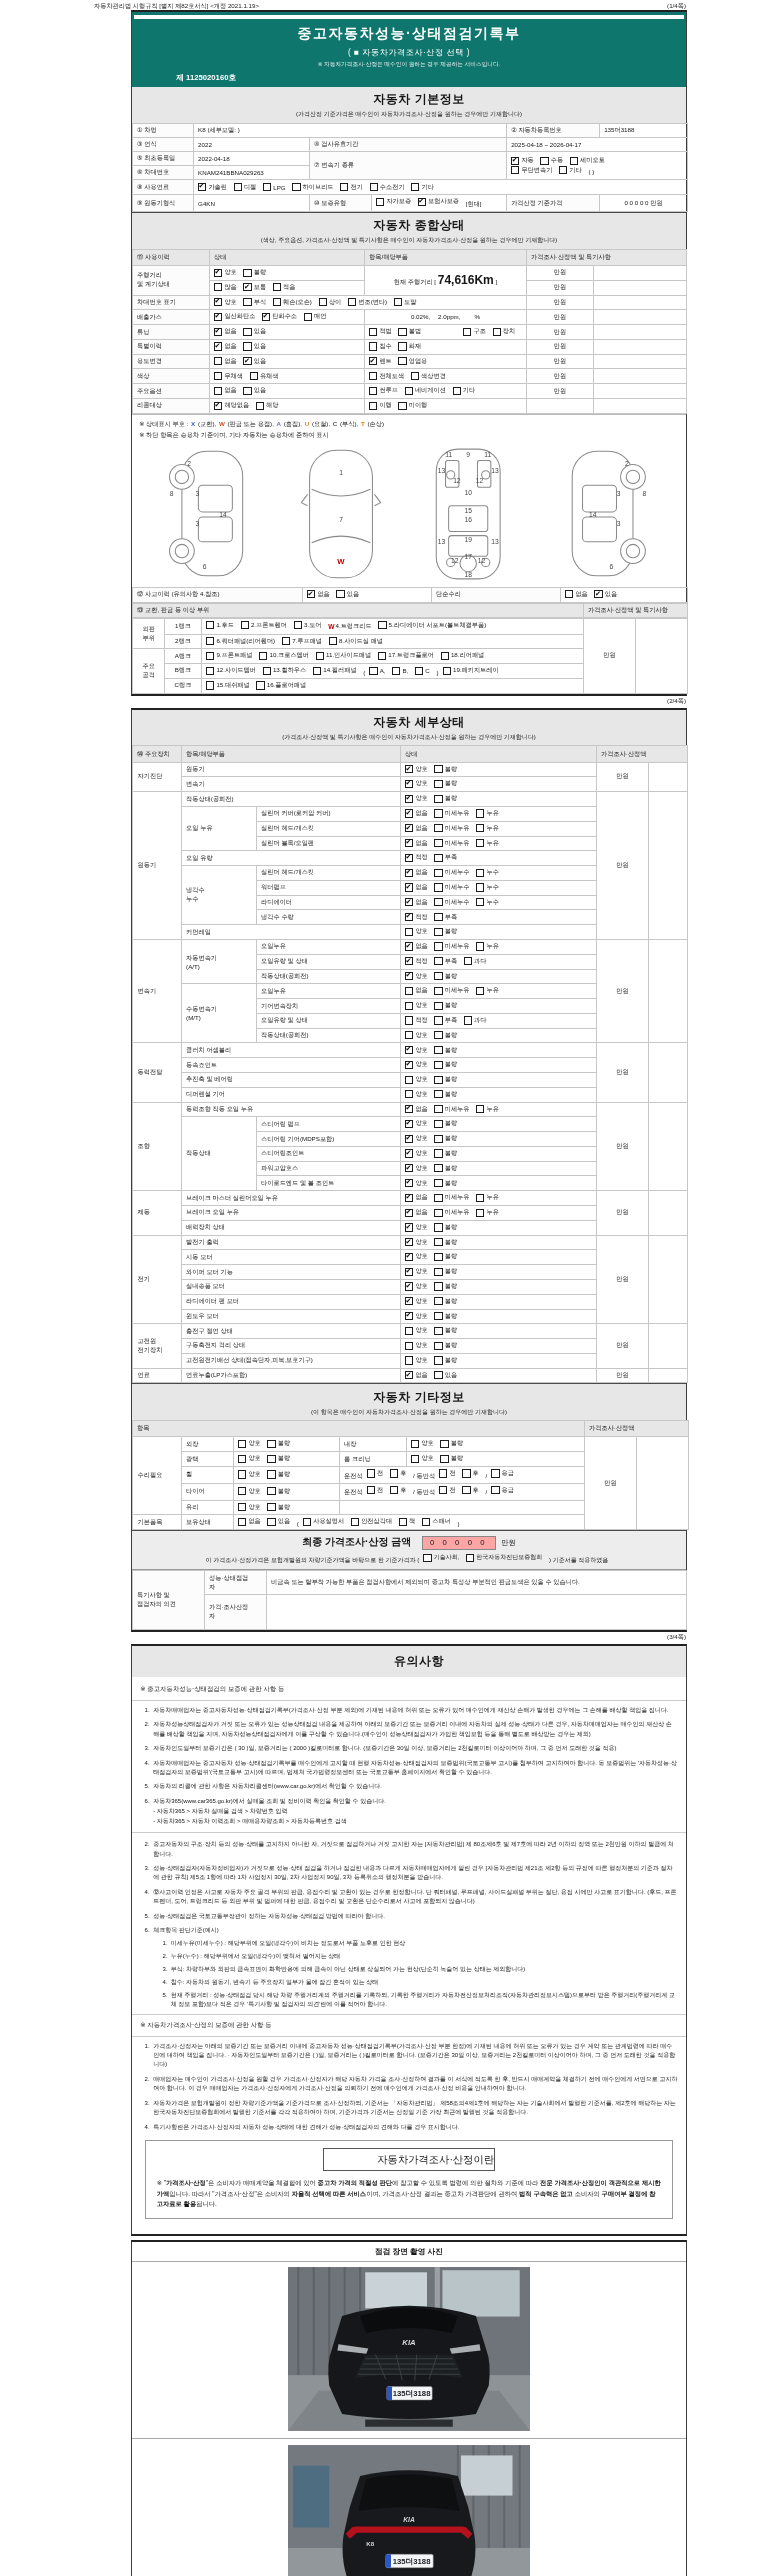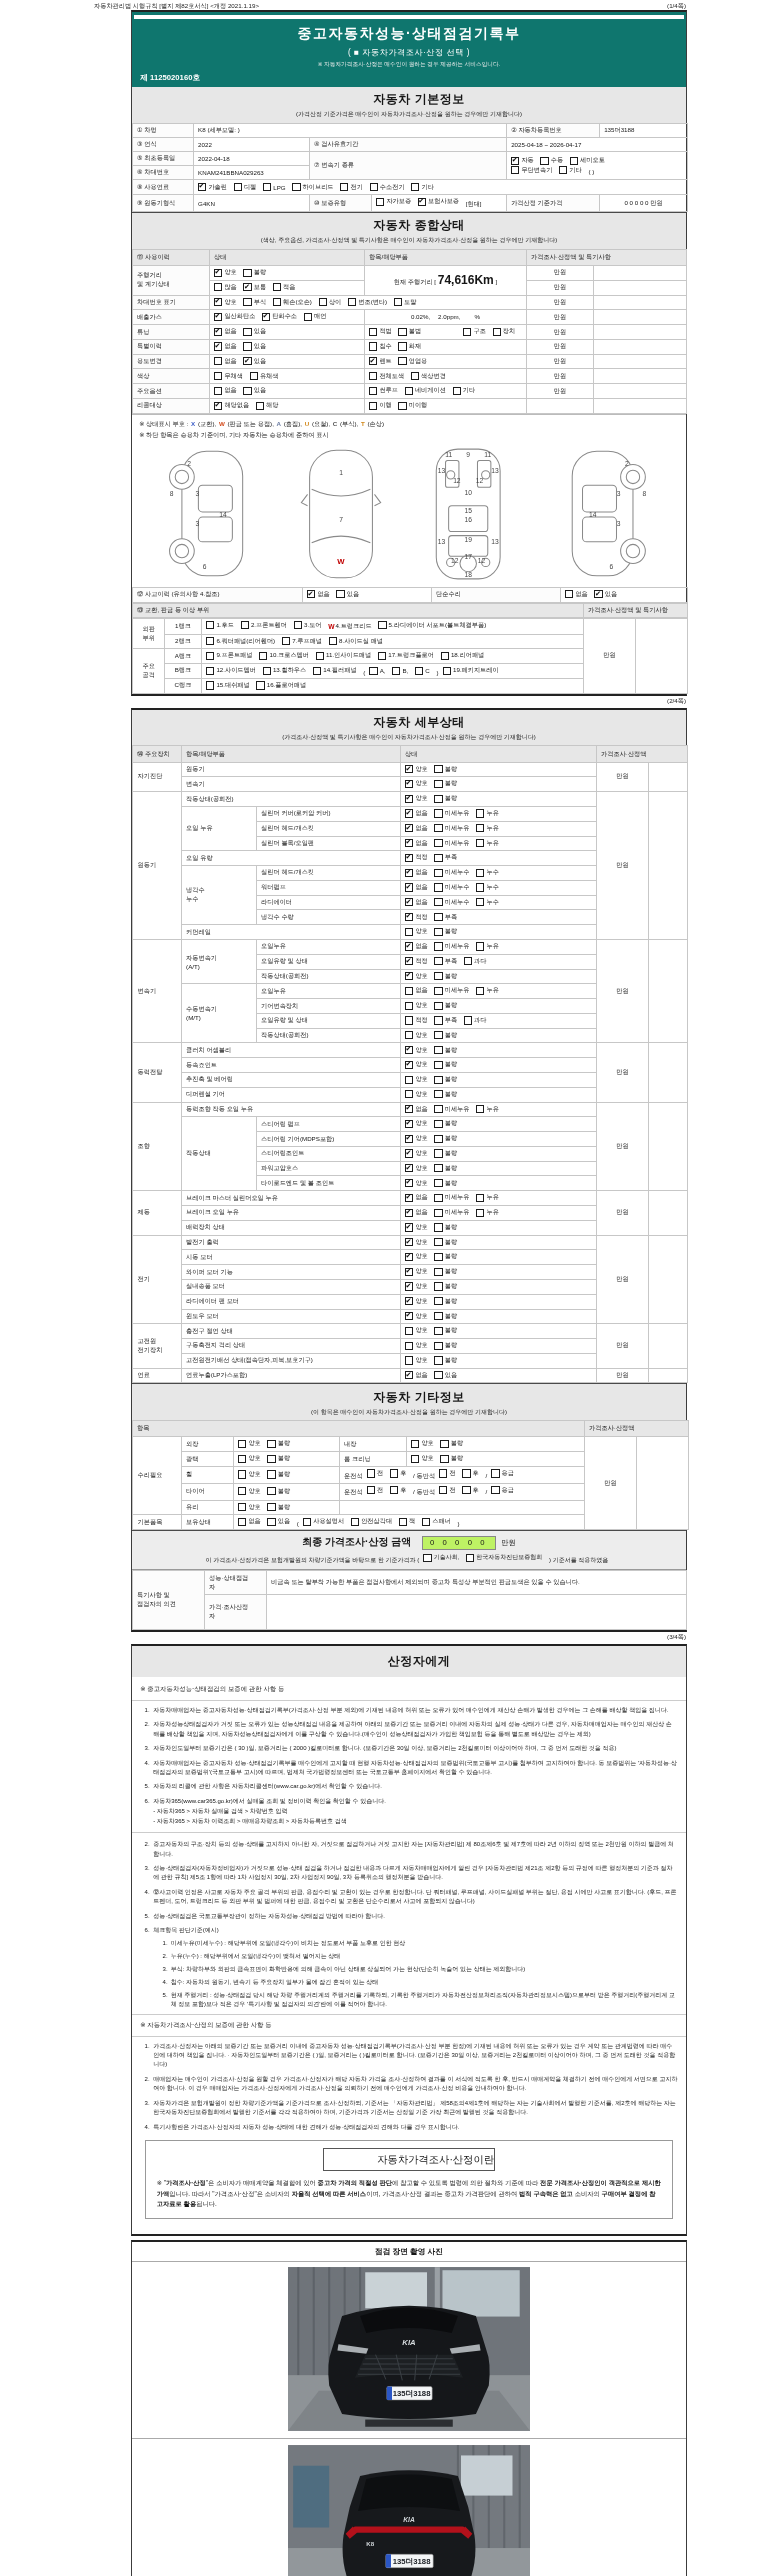--- a/index.html
+++ b/index.html
@@ -11,21 +11,21 @@
   .pagebox{border-left:1px solid #3c3c3c;border-right:1px solid #3c3c3c;
            border-top:2.6px solid #222;border-bottom:2.6px solid #222;background:#fff;}
   .pagemark{text-align:right;font-size:6.2px;padding:1.5px 1px;color:#222;}
 
   
   .masthead{background:#0f766e;color:#fff;text-align:center;padding:2.1px 2.1px 4.1px;}
   .mast-line{height:3.6px;background:#fff;margin:1px 0 6.2px;}
   .mast-title{font-size:14px;font-weight:bold;letter-spacing:1.5px;margin:1px 0 0;}
   .mast-sub{font-size:8.2px;margin-top:4px;letter-spacing:0.5px;}
   .mast-note{font-size:5.7px;margin-top:2.6px;color:#eee;}
-  .doc-no{text-align:left;font-size:7.7px;font-weight:bold;padding:4.1px 0 0 6.2px;}
+  .doc-no{text-align:left;font-size:7.7px;font-weight:bold;padding:4.1px 0 0 6.2px;margin-left:36px;}
 
   
   .sec-head{background:#e7e7e7;border-top:1px solid #4a4a4a;text-align:center;padding:4.1px 0 3.6px;}
   .sec-title{font-size:12px;font-weight:bold;letter-spacing:0.5px;margin-left:20px;}
   .sec-note{font-size:6px;margin-top:2.1px;}
 
   table.t{width:100%;border-collapse:collapse;table-layout:fixed;}
   .t td,.t th{border:0.5px solid #c7c7c7;font-size:6.2px;padding:2.1px 4.1px;vertical-align:middle;
               word-break:keep-all;white-space:pre-line;}
   .t th{background:#e7e7e7;font-weight:normal;text-align:left;padding:3.1px 4.1px;}
@@ -49,21 +49,21 @@
   .legend{padding:4.6px 7.2px 2.1px;font-size:6.2px;line-height:1.7;border-top:0.5px solid #bbb;}
   .legend .code{font-weight:bold;margin:0 1px;}
   .diagram{padding:2.1px 0 4.1px;text-align:center;}
   .diagram svg{display:block;margin:0 auto;}
   .dg-num{font-size:13px;fill:#444;font-family:"Liberation Sans",sans-serif;}
   .dg-mark{font-size:15px;fill:#c00000;font-weight:bold;}
 
   
   .fp{background:#ededed;border-top:1px solid #4a4a4a;border-bottom:0.5px solid #999;padding:4.1px 5.2px 4.6px;text-align:center;}
   .fp-lab{font-size:10px;font-weight:bold;margin-right:8.2px;}
-  .fp-val{display:inline-block;border:0.5px solid #888;background:#bef264;padding:1.5px 7.2px;font-size:7.7px;letter-spacing:3.1px;text-align:right;}
+  .fp-val{display:inline-block;border:0.5px solid #888;background:#fca5a5;padding:1.5px 7.2px;font-size:7.7px;letter-spacing:3.1px;text-align:right;}
   .fp-unit{font-size:7.2px;margin-left:3.1px;}
   .fp-note{font-size:6px;margin-top:3.6px;}
 
   
   .nt-body{padding:2.1px 0 5.2px;}
   .nt-sub{font-size:6.4px;padding:6.2px 8.2px 5.2px;border-bottom:0.5px solid #ccc;}
   .ni{display:flex;margin:5.2px 8.2px 5.2px 5.2px;font-size:6px;line-height:1.55;}
   .ni .no{width:12.4px;flex:none;text-align:right;margin-right:3.6px;}
   .ni .tx{flex:1;}
   .ni .ln{margin-top:1px;}
@@ -1338,21 +1338,21 @@
           <td></td>
         </tr>
       </tbody>
         </table>
     </section>
 
     <div class="pagemark">(3/4쪽)</div>
 
     <section class="pagebox">
       <div class="sec-head" style="border-top:none;padding:7.2px 0">
-        <div class="sec-title">산정자에게</div>
+        <div class="sec-title">유의사항</div>
       </div>
       <div class="nt-body">
         <div class="nt-sub">※ 중고자동차성능·상태점검의 보증에 관한 사항 등</div>
         <div id="notice-block1">
             <div class="ni">
               <span class="no">1.</span>
               <div class="tx">자동차매매업자는 중고자동차성능·상태점검기록부(가격조사·산정 부분 제외)에 기재된 내용에 허위 또는 오류가 있어 매수인에게 재산상 손해가 발생한 경우에는 그 손해를 배상할 책임을 집니다.</div>
             </div>
             <div class="ni">
               <span class="no">2.</span>

